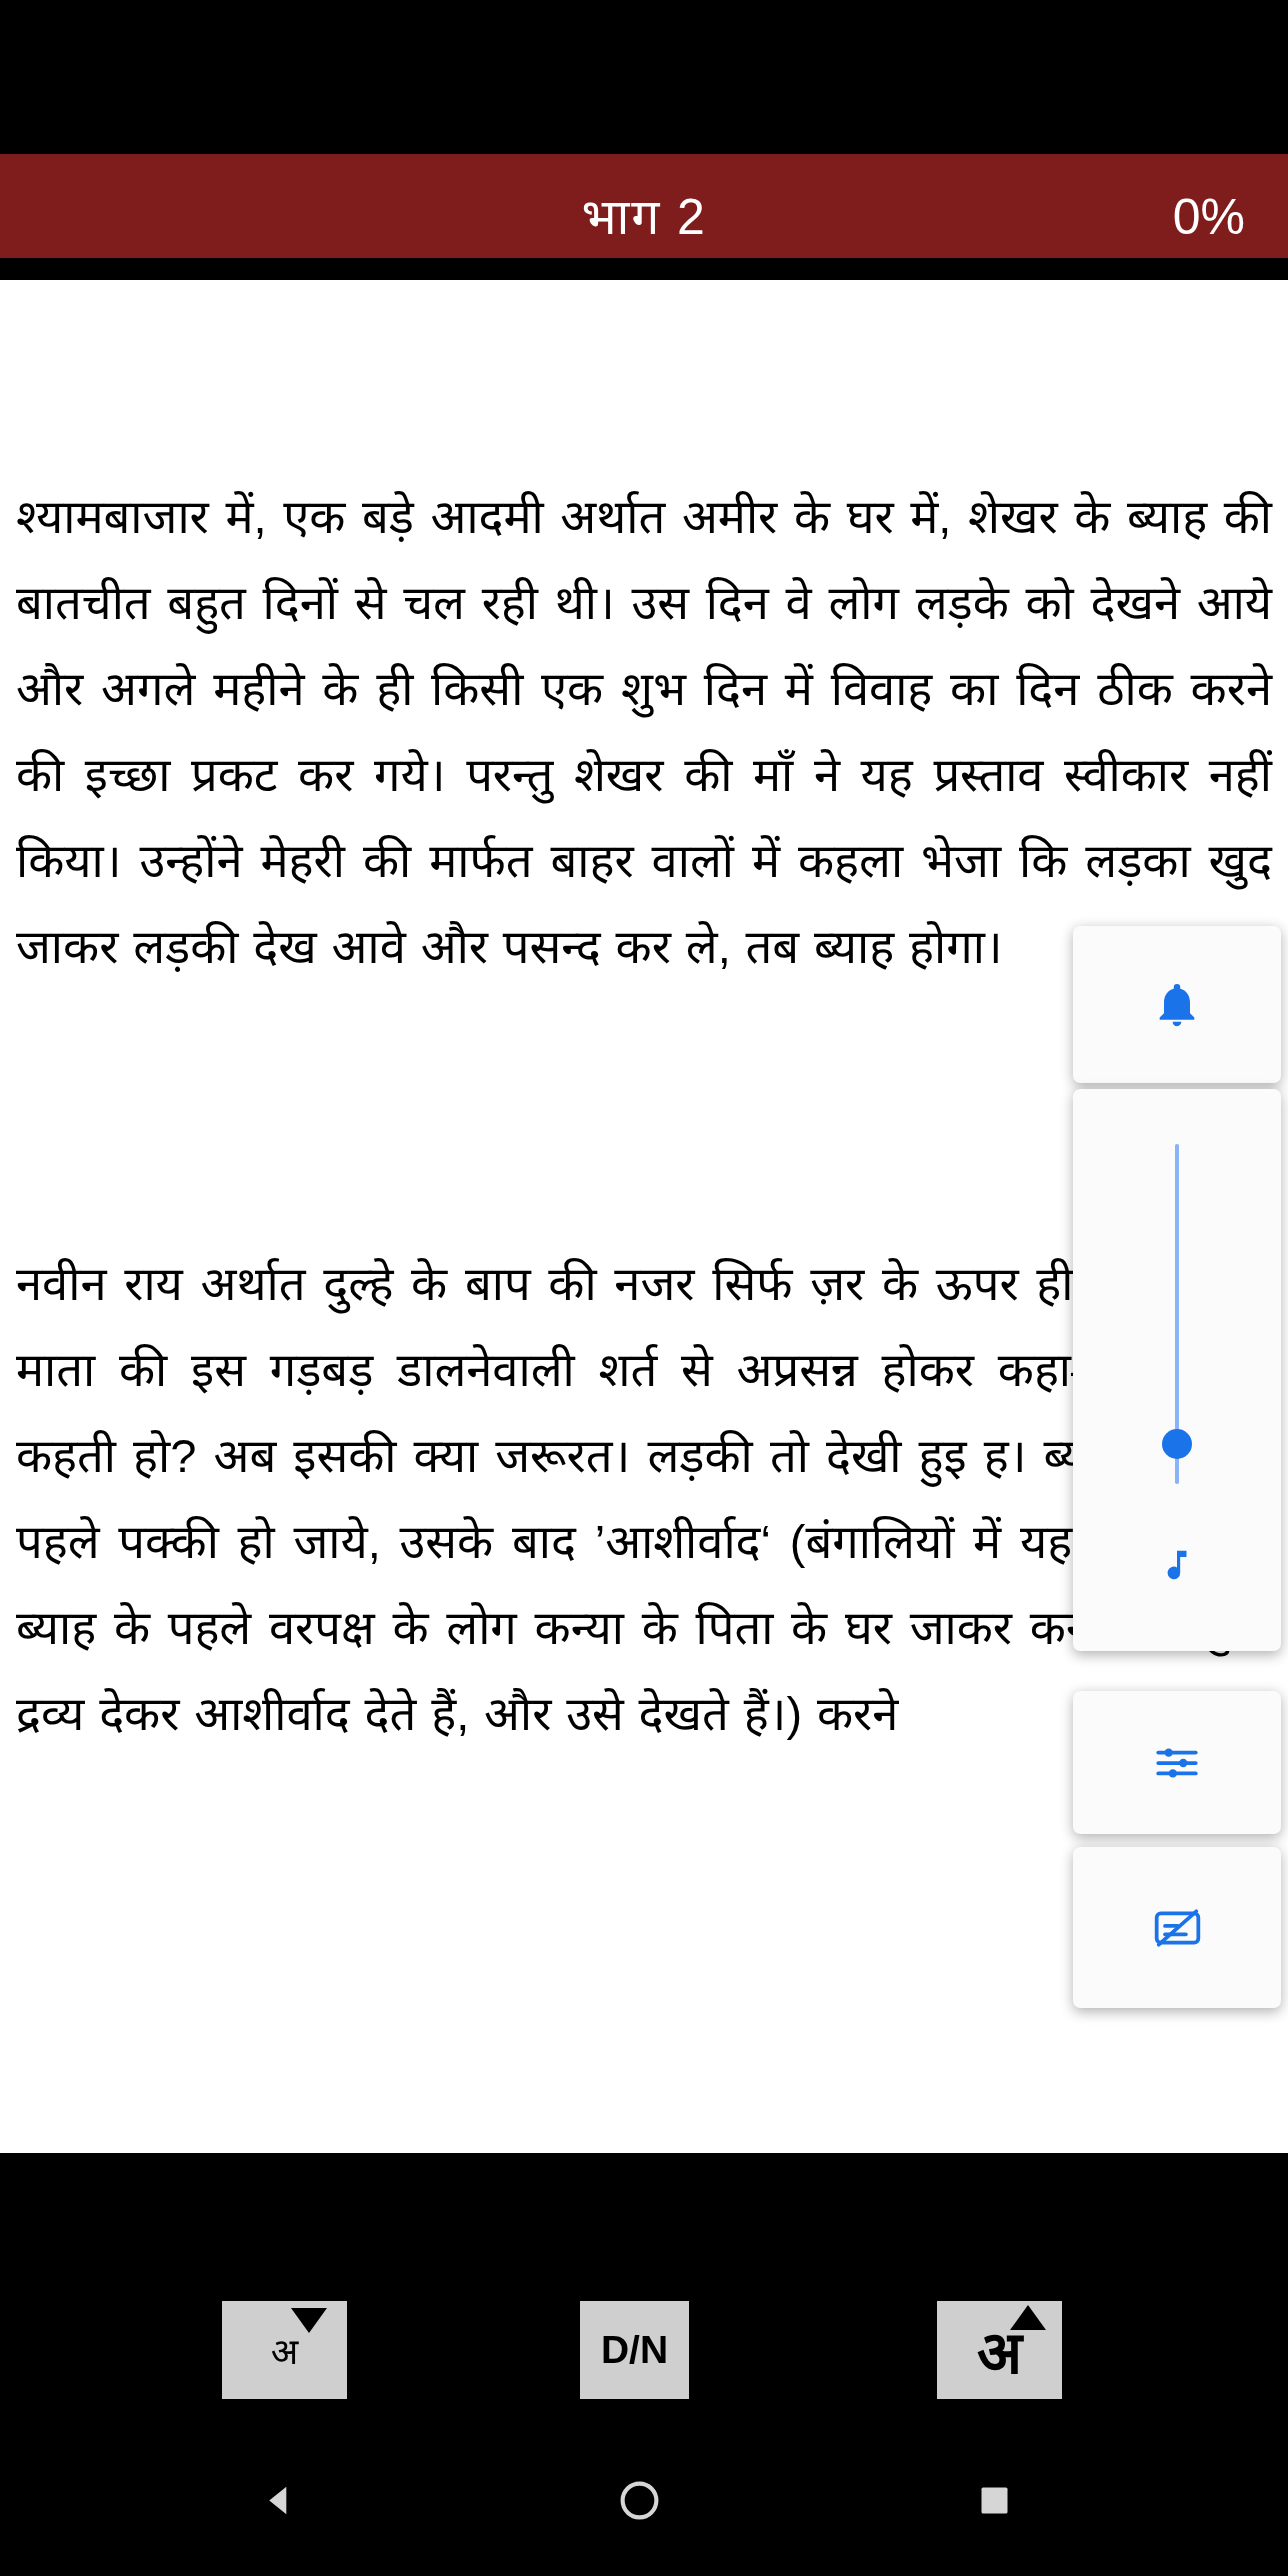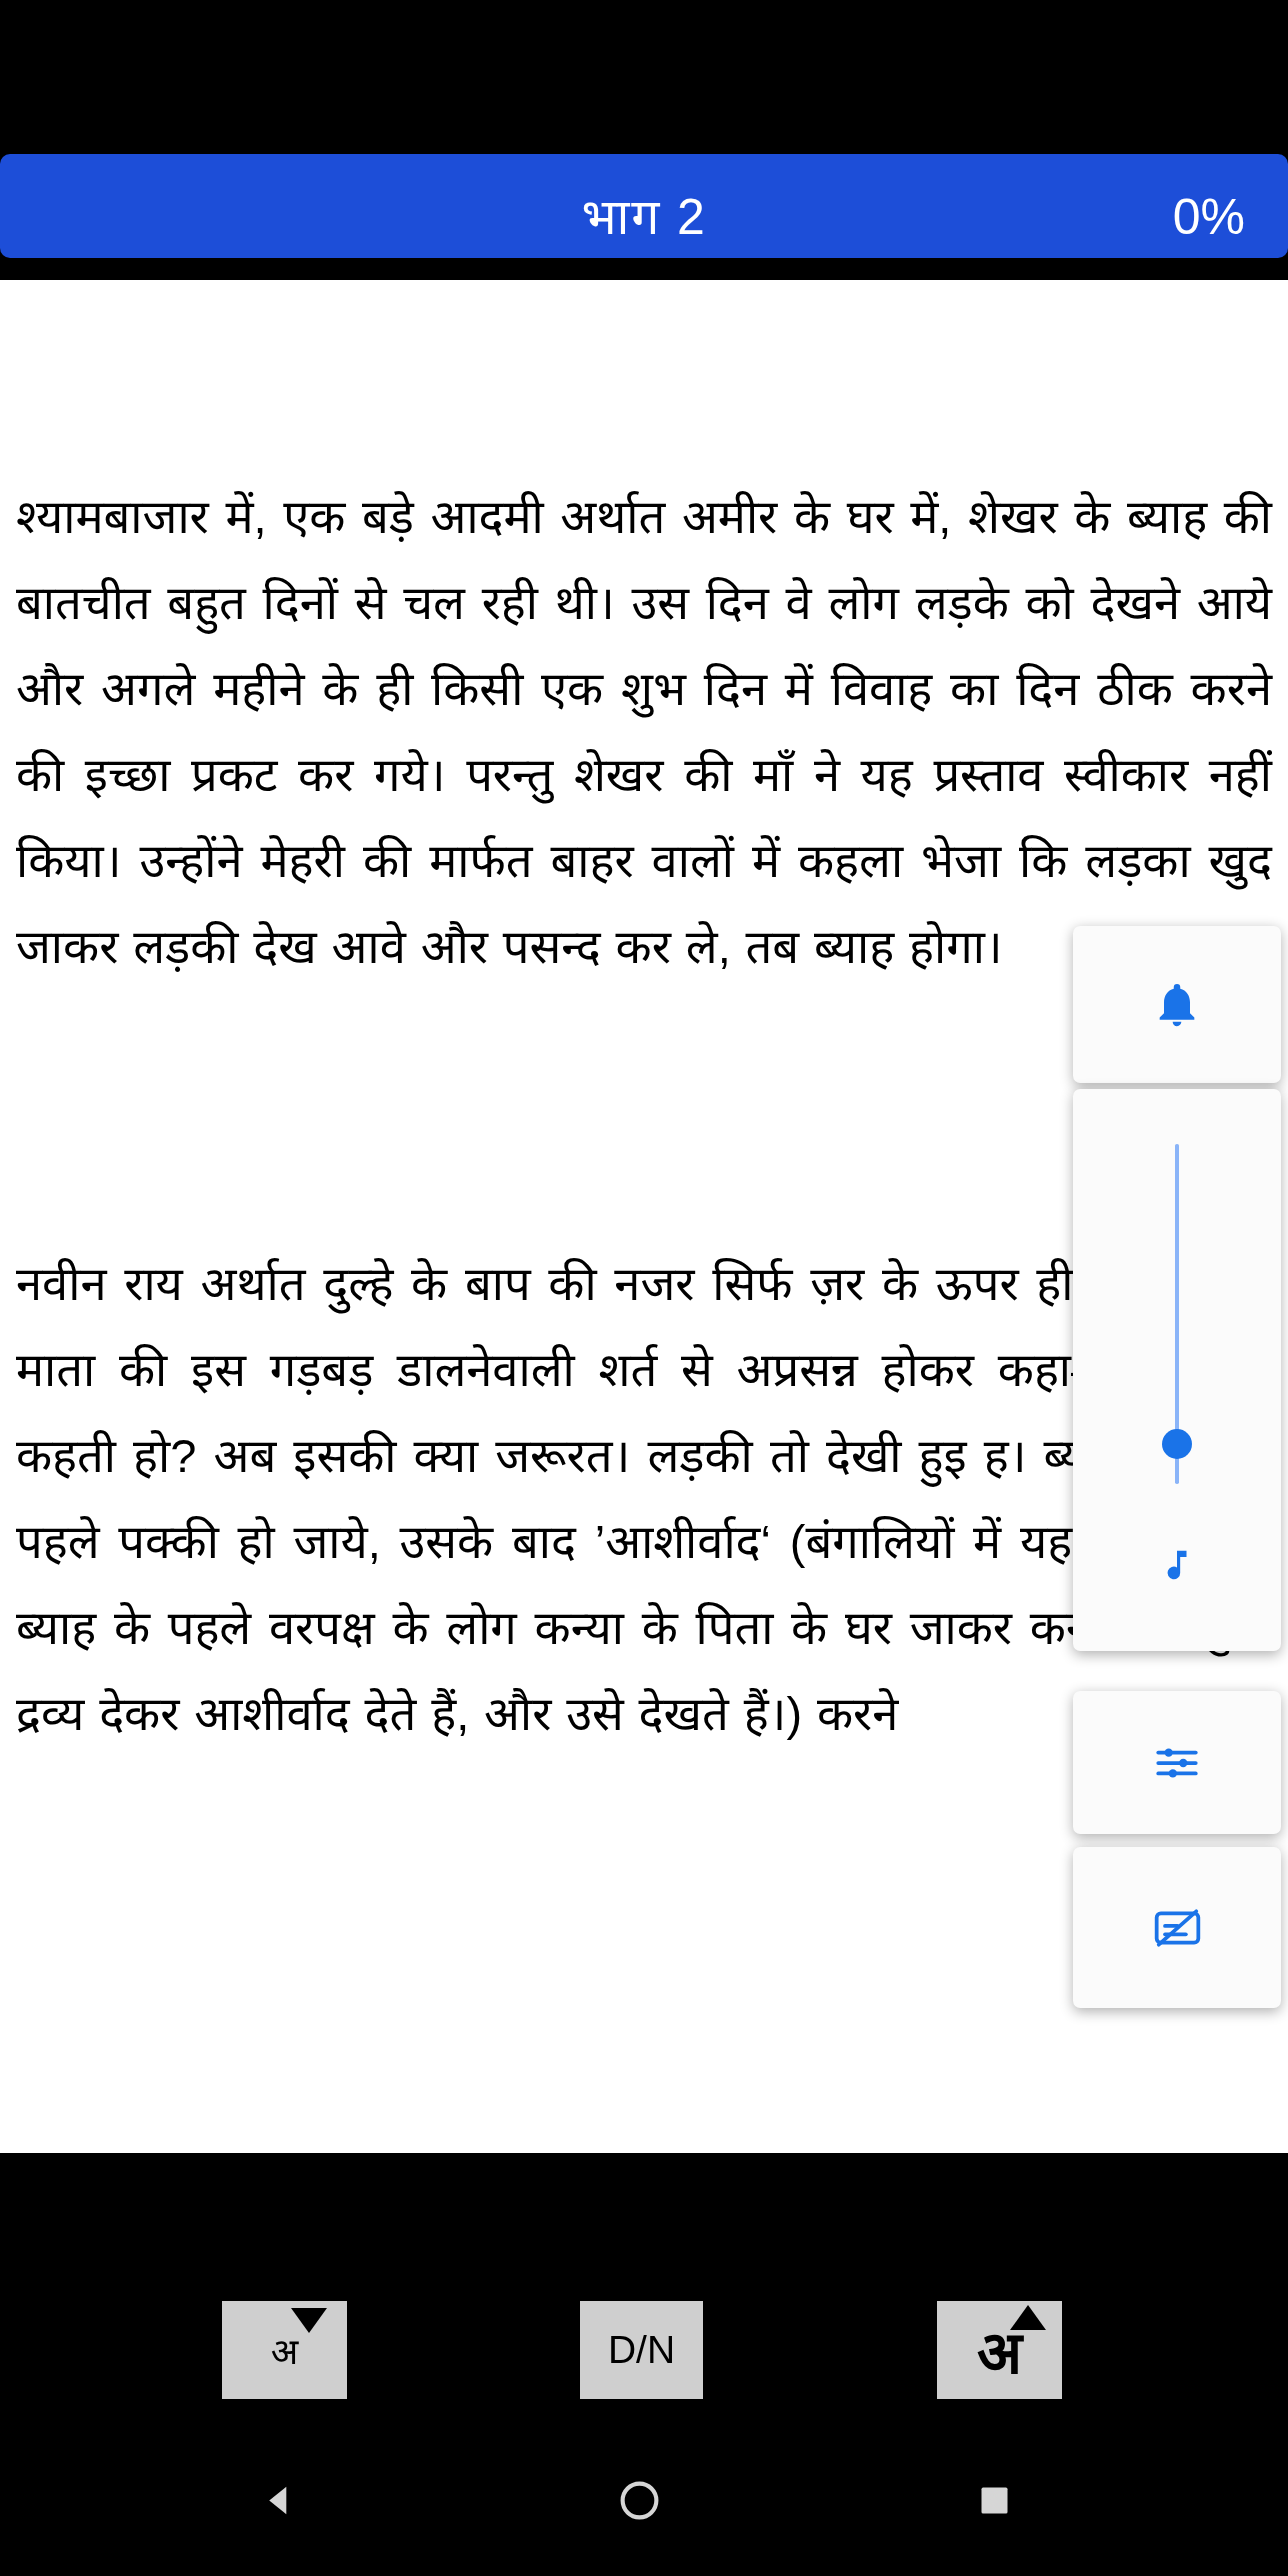--- a/index.html
+++ b/index.html
@@ -28,23 +28,22 @@
     width: 1288px;
     height: 154px;
     background: #000000;
   }
   
   .app-header {
     position: absolute;
     left: 0; top: 154px;
     width: 1288px;
     height: 104px;
-    background: #1d4ed8;
+    background: #7f1d1d;
     box-sizing: border-box;
-    border-radius: 10px;
   }
   .header-title {
     position: absolute;
     left: 0; top: 0;
     width: 1288px;
     height: 126px;
     line-height: 126px;
     text-align: center;
     color: #ffffff;
     font-size: 50px;
@@ -172,24 +171,24 @@
   }
   .btn-font-dec {
     left: 222px;
     top: 2301px;
     width: 125px;
     height: 98px;
   }
   .btn-daynight {
     left: 580px;
     top: 2301px;
-    width: 123px;
+    width: 109px;
     height: 98px;
     font-size: 39px;
-    font-weight: normal;
+    font-weight: bold;
   }
   .btn-font-inc {
     left: 937px;
     top: 2301px;
     width: 125px;
     height: 98px;
   }
   .glyph-small { font-size: 36px; }
   .glyph-big { font-size: 59px; font-weight: bold; }
   .tri {

